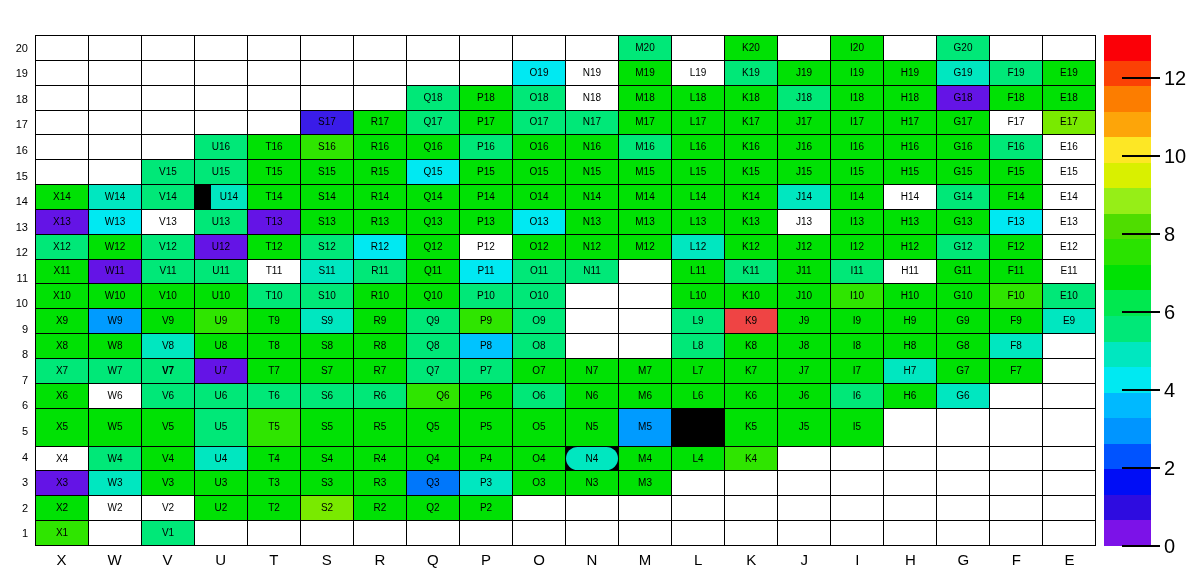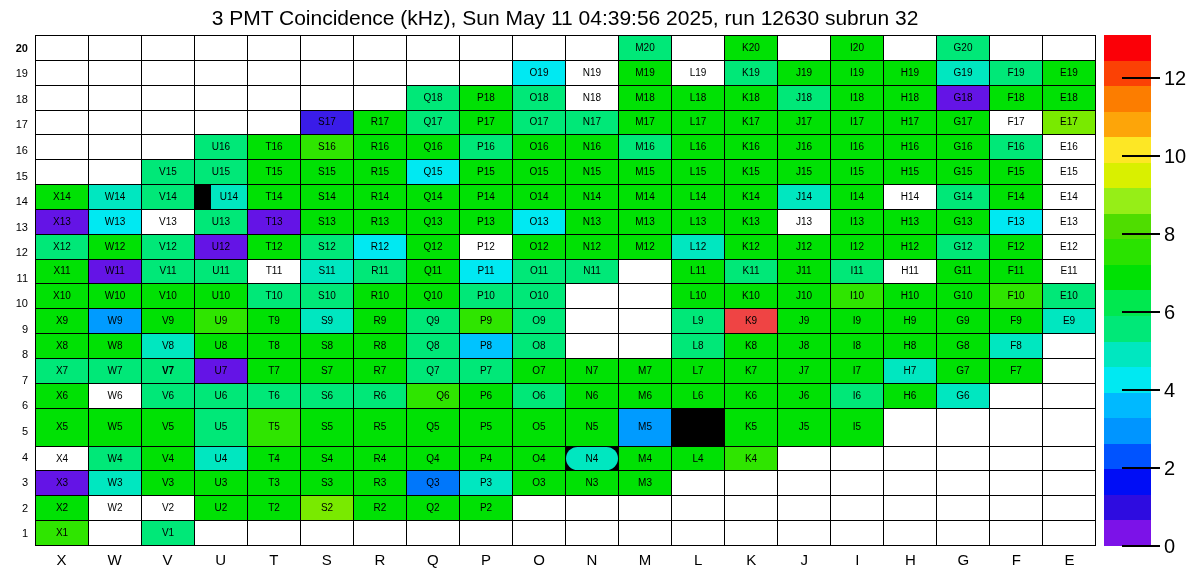--- a/index.html
+++ b/index.html
@@ -31,21 +31,20 @@
     display:flex;flex-direction:column;
   }
   #colorbar .seg{flex:1 1 0;}
   .tickline{position:absolute;height:2px;width:38px;left:1122px;background:#000;}
   .ticklab{position:absolute;left:1164px;font-size:20px;height:22px;line-height:22px;}
 </style>
 </head>
 <body>
 
 <div id="canvas">
-  <div id="title">3 PMT Coincidence (kHz), Sun May 11 04:39:56 2025, run 12630 subrun 32</div>
   <div id="grid">
       <div class="cell"></div>
       <div class="cell"></div>
       <div class="cell"></div>
       <div class="cell"></div>
       <div class="cell"></div>
       <div class="cell"></div>
       <div class="cell"></div>
       <div class="cell"></div>
       <div class="cell"></div>
@@ -435,21 +434,21 @@
       <div class="cell"></div>
       <div class="cell"></div>
       <div class="cell"></div>
       <div class="cell"></div>
       <div class="cell"></div>
       <div class="cell"></div>
       <div class="cell"></div>
       <div class="cell"></div>
     </div>
   <div id="rowlabels">
-      <div class="rowlab" style="top: 41.775px; font-weight: bold;">20</div>
+      <div class="rowlab" style="top: 41.775px;">20</div>
       <div class="rowlab" style="top: 67.325px;">19</div>
       <div class="rowlab" style="top: 92.875px;">18</div>
       <div class="rowlab" style="top: 118.425px;">17</div>
       <div class="rowlab" style="top: 143.975px;">16</div>
       <div class="rowlab" style="top: 169.525px;">15</div>
       <div class="rowlab" style="top: 195.075px;">14</div>
       <div class="rowlab" style="top: 220.625px;">13</div>
       <div class="rowlab" style="top: 246.175px;">12</div>
       <div class="rowlab" style="top: 271.725px;">11</div>
       <div class="rowlab" style="top: 297.275px;">10</div>

